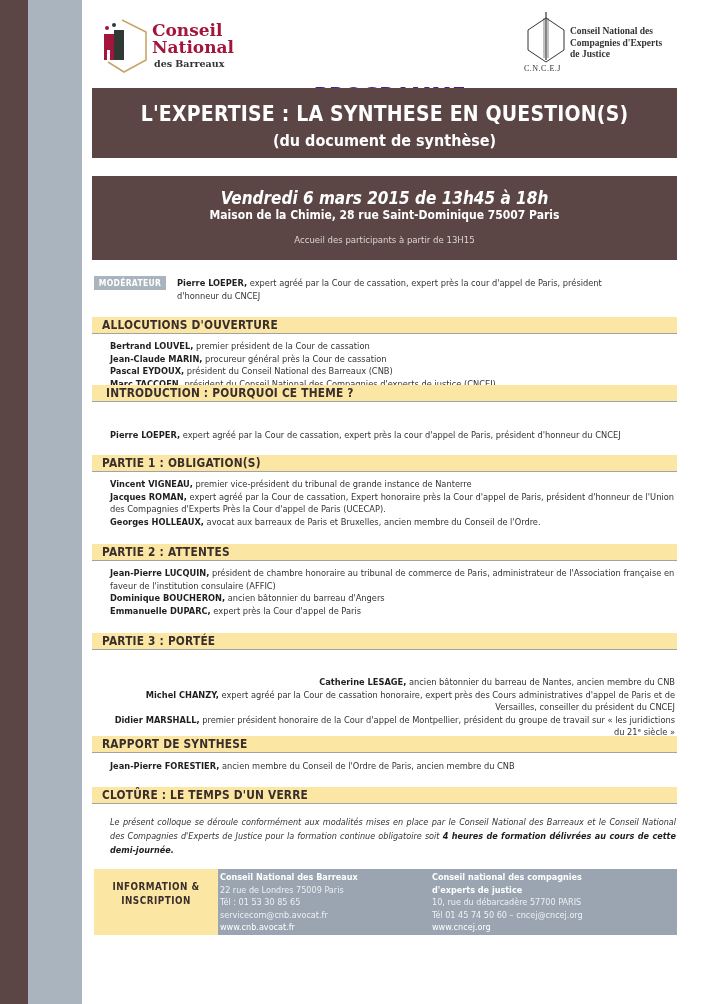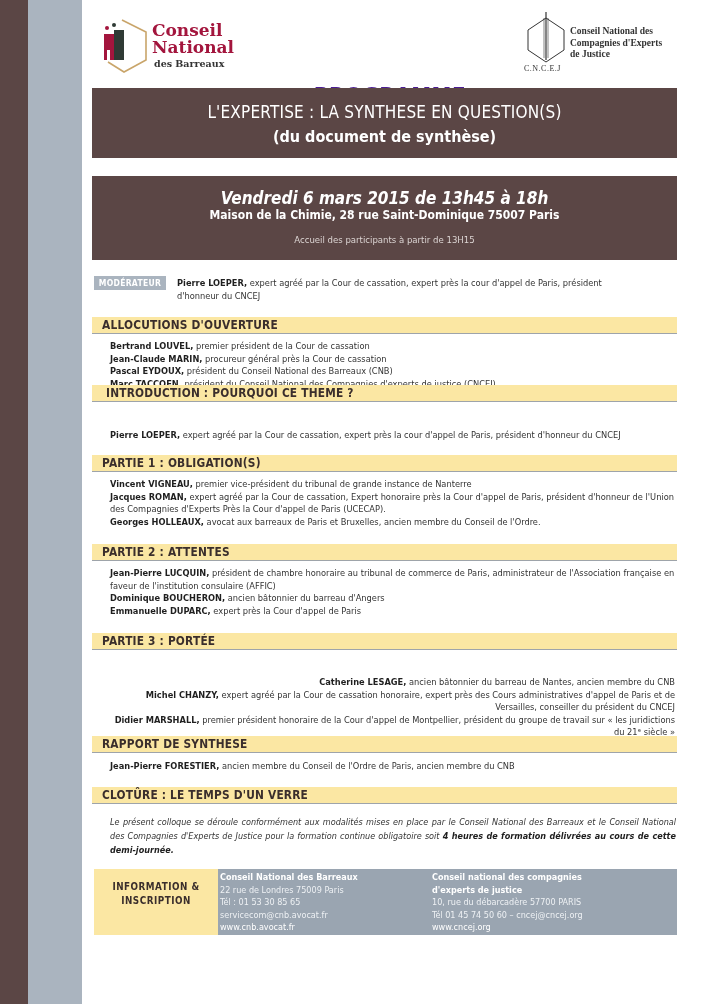--- a/index.html
+++ b/index.html
@@ -20,21 +20,21 @@
   .prog-title { position: absolute; left: 300px; top: 36px; width: 180px; text-align: center; font-family: "DejaVu Sans", "Liberation Sans", sans-serif; font-weight: bold; font-size: 20px; color: #4c1d95; letter-spacing: 0.5px; margin-top: 46px; }
 
   .logo-cncej { position: absolute; left: 524px; top: 12px; width: 160px; height: 62px; }
   .logo-cncej svg { position: absolute; left: 0; top: 0; }
   .logo-cncej .lbl { position: absolute; left: 0; top: 52px; font-family: "Liberation Serif", serif; font-size: 8px; color: #333; letter-spacing: 0.5px; }
   .logo-cncej .name { position: absolute; left: 46px; top: 14px; font-family: "Liberation Serif", serif; font-weight: bold; font-size: 9.5px; line-height: 11.5px; color: #333; }
 
   
   .banner { position: absolute; left: 92px; width: 585px; background: #5b4645; color: #fff; text-align: center; }
   .banner-title { top: 88px; height: 70px; }
-  .banner-title .l1 { font-weight: normal; font-size: 17px; margin-top: 14px; letter-spacing: 0.2px; }
+  .banner-title .l1 { font-weight: bold; font-size: 21px; margin-top: 14px; letter-spacing: 0.2px; }
   .banner-title .l2 { font-weight: bold; font-size: 16px; margin-top: 5px; }
   .banner-date { top: 176px; height: 84px; }
   .banner-date .l1 { font-weight: bold; font-size: 17px; margin-top: 12px; font-style: italic; }
   .banner-date .l2 { font-weight: bold; font-size: 12px; }
   .banner-date .l3 { font-size: 9.5px; margin-top: 12px; color: #ddd6d4; }
 
   
   .mod-tag { position: absolute; left: 94px; top: 276px; width: 72px; height: 14px; background: #aab4bf; color: #fff; font-weight: bold; font-size: 8.5px; line-height: 14px; text-align: center; letter-spacing: 0.3px; }
   .mod-text { position: absolute; left: 177px; top: 277px; width: 480px; font-size: 9.2px; line-height: 12.5px; color: #333; }
 

